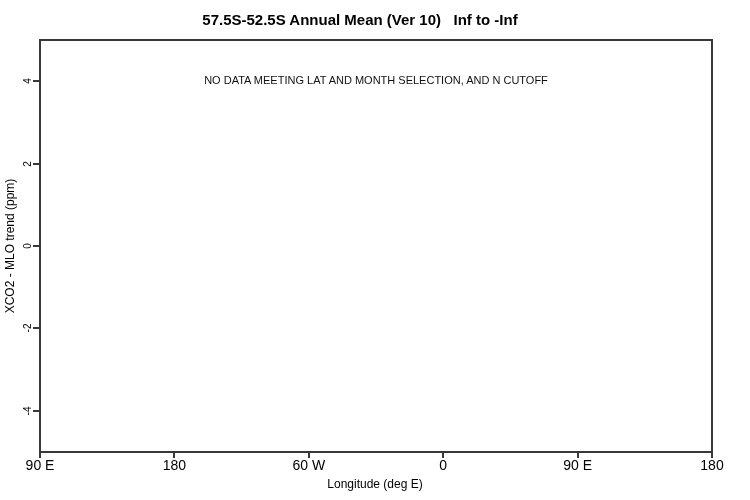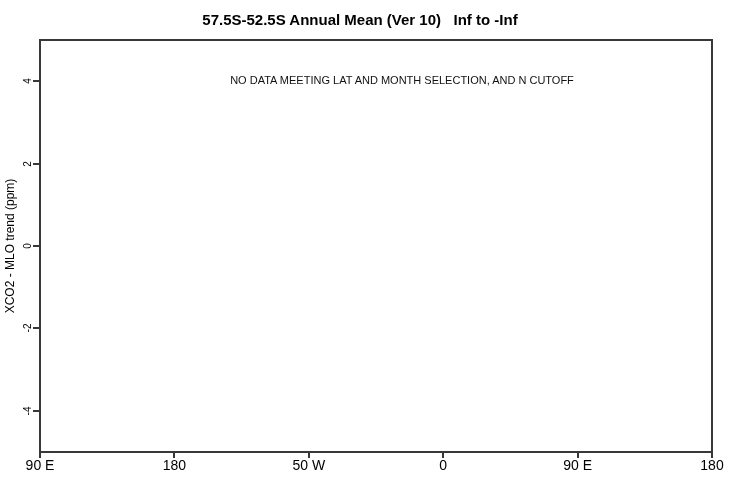--- a/index.html
+++ b/index.html
@@ -37,21 +37,20 @@
   }
 
   .no-data-message {
     position: absolute;
     top: 33px;
     left: 0;
     width: 100%;
     text-align: center;
     font-size: 11px;
     color: #111111;
-    margin-left: 26px;
   }
 
   .tick-x-mark {
     position: absolute;
     top: 452px;
     width: 2px;
     height: 6px;
     background: #383838;
   }
   .tick-x-label {
@@ -105,37 +104,38 @@
   <div class="plot-box">
     <div class="no-data-message">NO DATA MEETING LAT AND MONTH SELECTION, AND N CUTOFF</div>
   </div>
 
   <div id="x-ticks">
       <div class="tick-x-mark" style="left: 39px;"></div>
       <div class="tick-x-label" style="left: 40px;">90 E</div>
       <div class="tick-x-mark" style="left: 173.4px;"></div>
       <div class="tick-x-label" style="left: 174.4px;">180</div>
       <div class="tick-x-mark" style="left: 307.8px;"></div>
-      <div class="tick-x-label" style="left: 308.8px;">50 W</div>
+      <div class="tick-x-label" style="left: 308.8px;">60 W</div>
       <div class="tick-x-mark" style="left: 442.2px;"></div>
       <div class="tick-x-label" style="left: 443.2px;">0</div>
       <div class="tick-x-mark" style="left: 576.6px;"></div>
       <div class="tick-x-label" style="left: 577.6px;">90 E</div>
       <div class="tick-x-mark" style="left: 711px;"></div>
       <div class="tick-x-label" style="left: 712px;">180</div>
     </div>
   <div id="y-ticks">
       <div class="tick-y-mark" style="top: 80.2px;"></div>
       <div class="tick-y-label" style="top: 81.2px;">4</div>
       <div class="tick-y-mark" style="top: 162.6px;"></div>
       <div class="tick-y-label" style="top: 163.6px;">2</div>
       <div class="tick-y-mark" style="top: 245px;"></div>
       <div class="tick-y-label" style="top: 246px;">0</div>
       <div class="tick-y-mark" style="top: 327.4px;"></div>
       <div class="tick-y-label" style="top: 328.4px;">-2</div>
       <div class="tick-y-mark" style="top: 409.8px;"></div>
       <div class="tick-y-label" style="top: 410.8px;">-4</div>
     </div>
 
+  <div class="x-axis-label">Longitude (deg E)</div>
 
   <div class="y-axis-label">XCO2 - MLO trend (ppm)</div>
 
 </div>
 
 </body></html>

